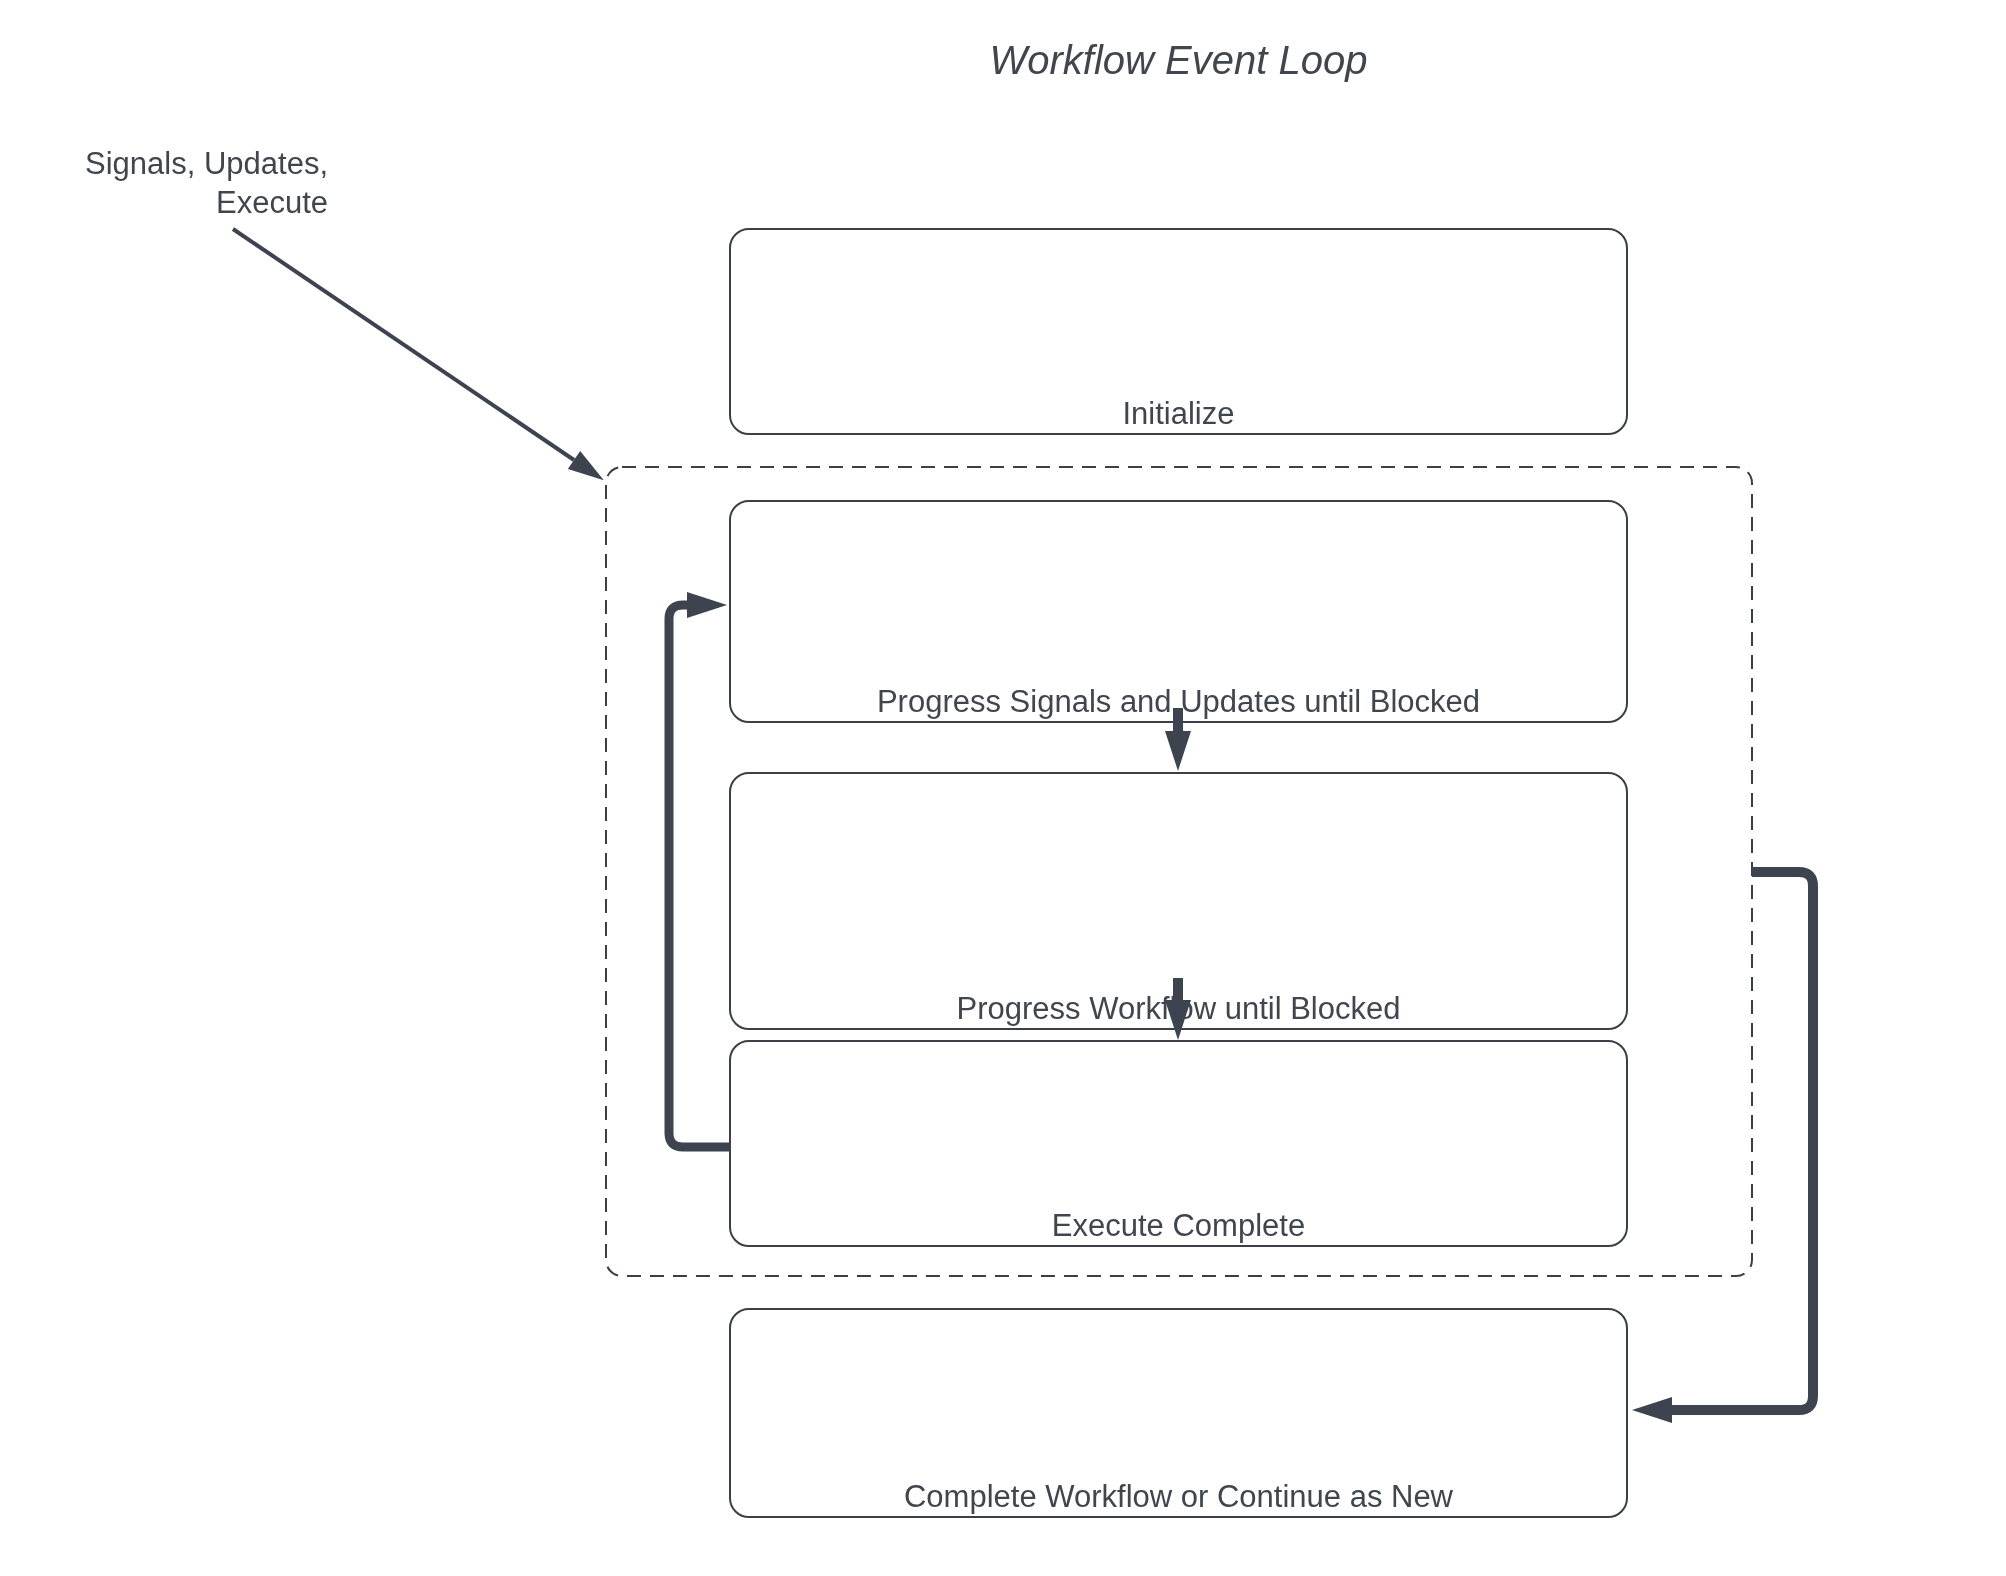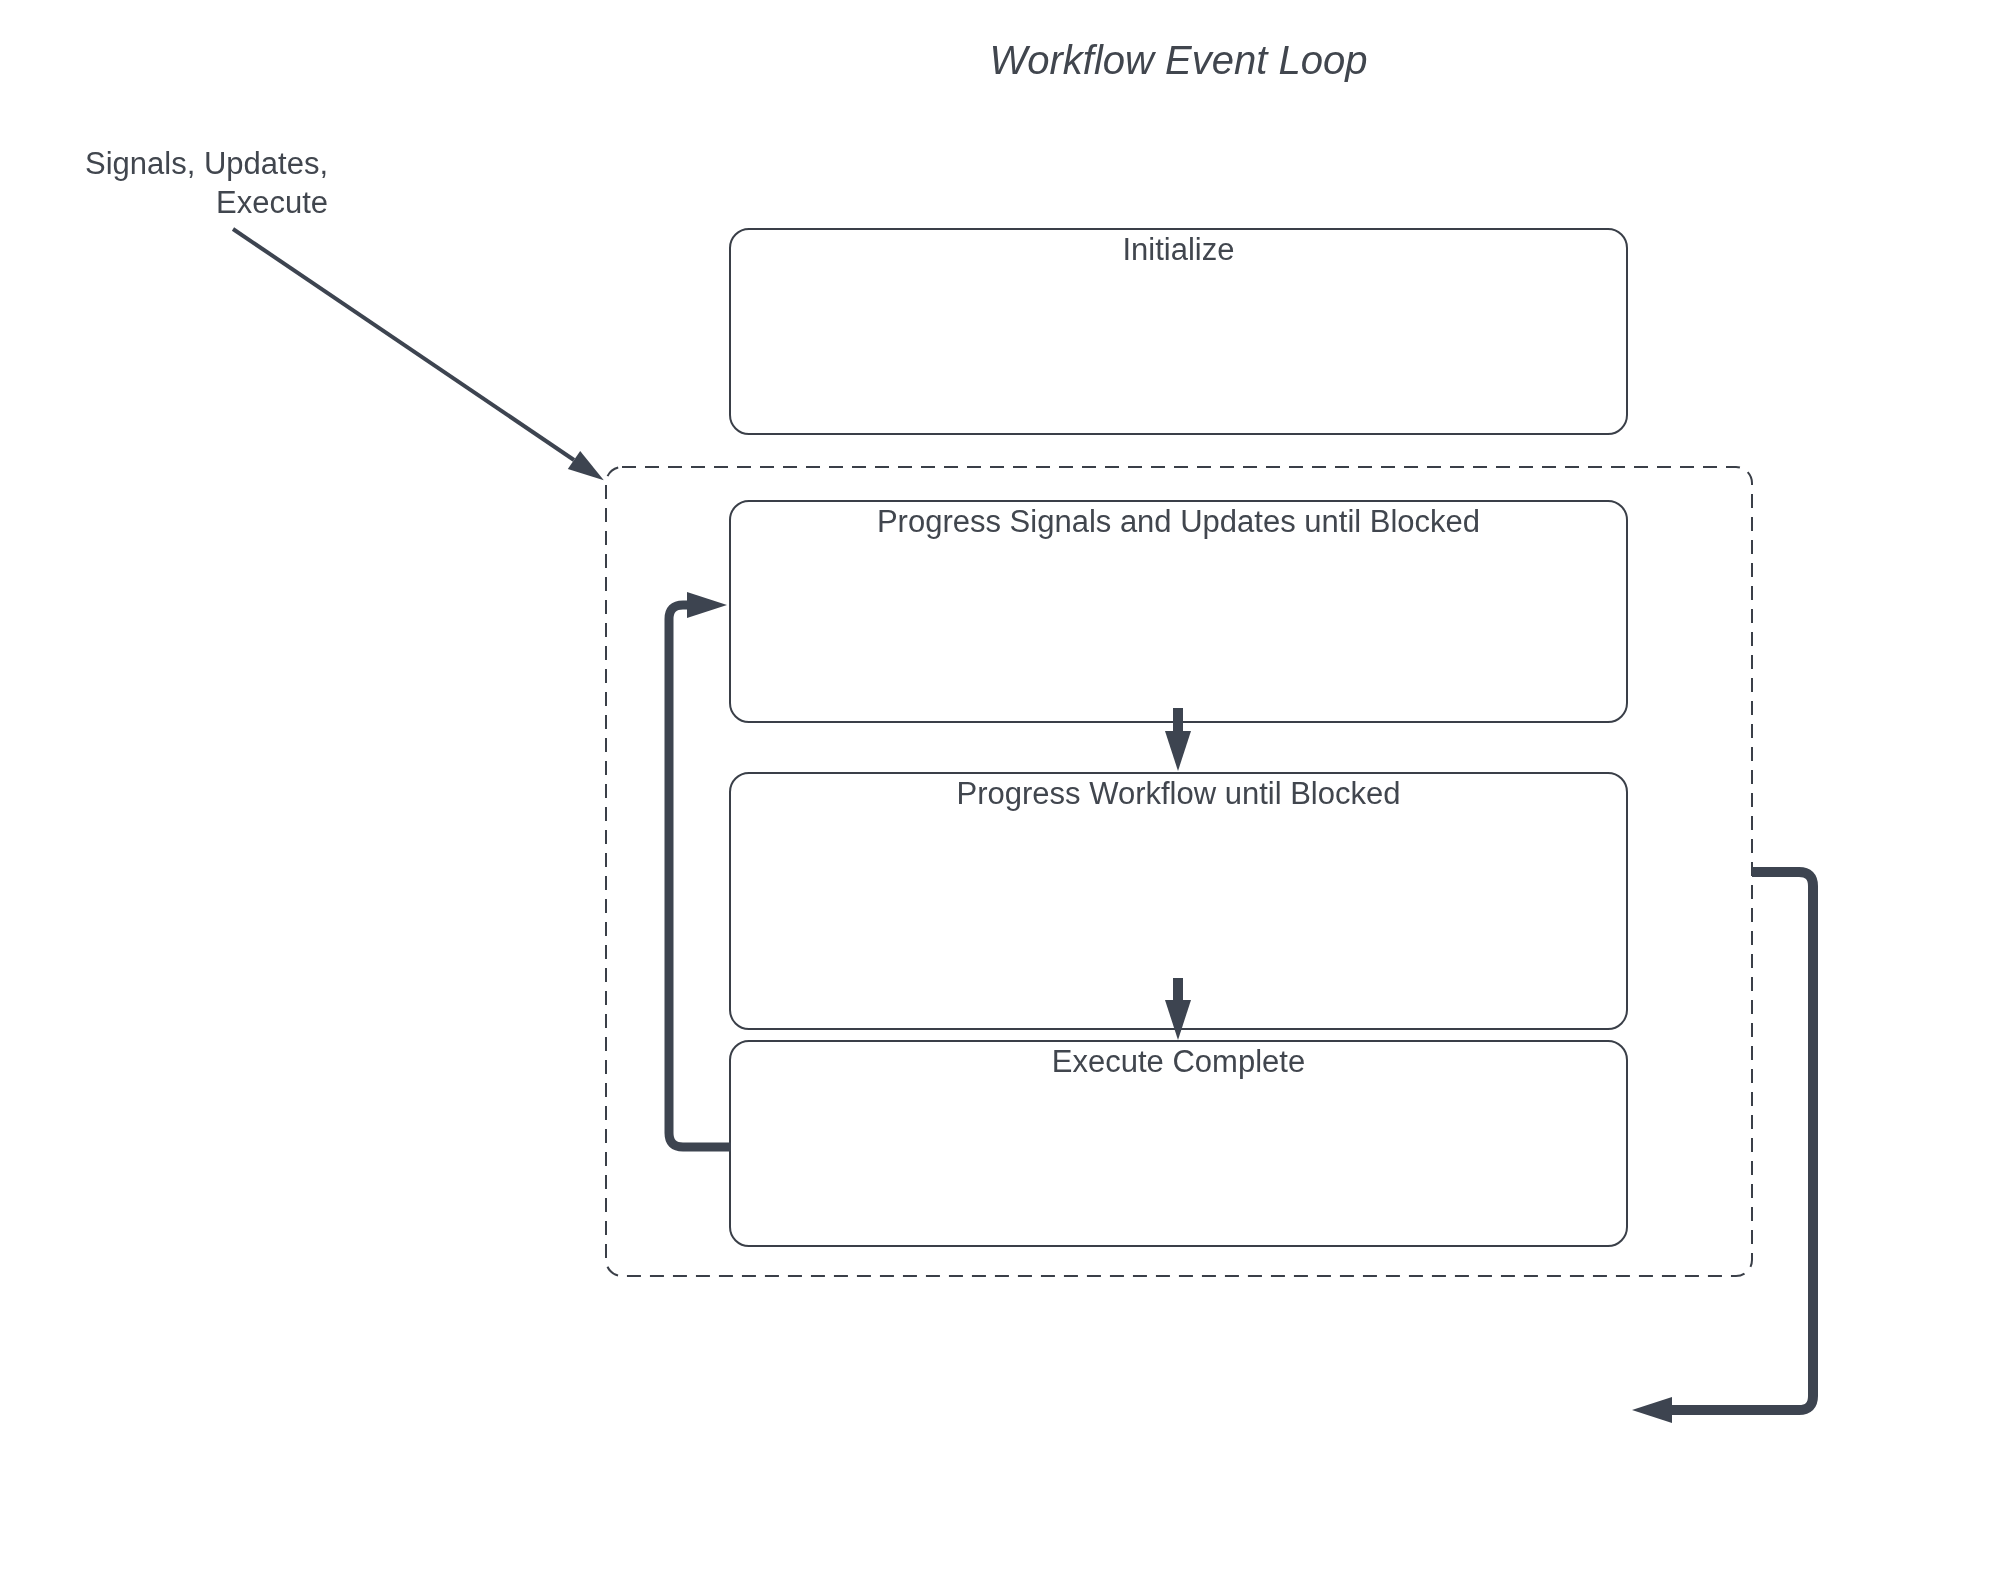--- a/index.html
+++ b/index.html
@@ -29,21 +29,21 @@
     text-align:right;
     font-size:31px;line-height:39px;
     color:var(--c-text);
   }
   .node{
     position:absolute;left:729px;width:899px;
     box-sizing:border-box;
     background:var(--c-bg);
     border:2px solid var(--c-border);
     border-radius:20px;
-    display:flex;align-items:flex-start;justify-content:center;
+    display:flex;align-items:flex-end;justify-content:center;
     text-align:center;
     font-size:31px;line-height:39px;
     color:var(--c-text);
     padding:0 40px;
   }
   .node-initialize{top:228px;height:207px;}
   .node-progress-signals{top:500px;height:223px;}
   .node-progress-workflow{top:772px;height:258px;}
   .node-execute-queries{top:1040px;height:207px;}
   .node-complete-workflow{top:1308px;height:210px;}
@@ -76,20 +76,23 @@
   </div>
 
   <div class="node node-progress-workflow">
     <span>Progress Workflow until Blocked</span>
   </div>
 
   <div class="node node-execute-queries">
     <span>Execute Complete</span>
   </div>
 
+  <div class="node node-complete-workflow">
+    <span>Complete Workflow or Continue as New</span>
+  </div>
 
   <svg class="overlay" viewBox="0 0 2006 1576">
     <defs>
       <marker id="ah-thin" markerUnits="userSpaceOnUse" markerWidth="40" markerHeight="26" refX="2" refY="13" orient="auto">
         <path class="head" d="M2,2 L38,13 L2,24 Z"></path>
       </marker>
       <marker id="ah-thick" markerUnits="userSpaceOnUse" markerWidth="44" markerHeight="30" refX="3" refY="15" orient="auto">
         <path class="head" d="M3,2 L43,15 L3,28 Z"></path>
       </marker>
     </defs>

